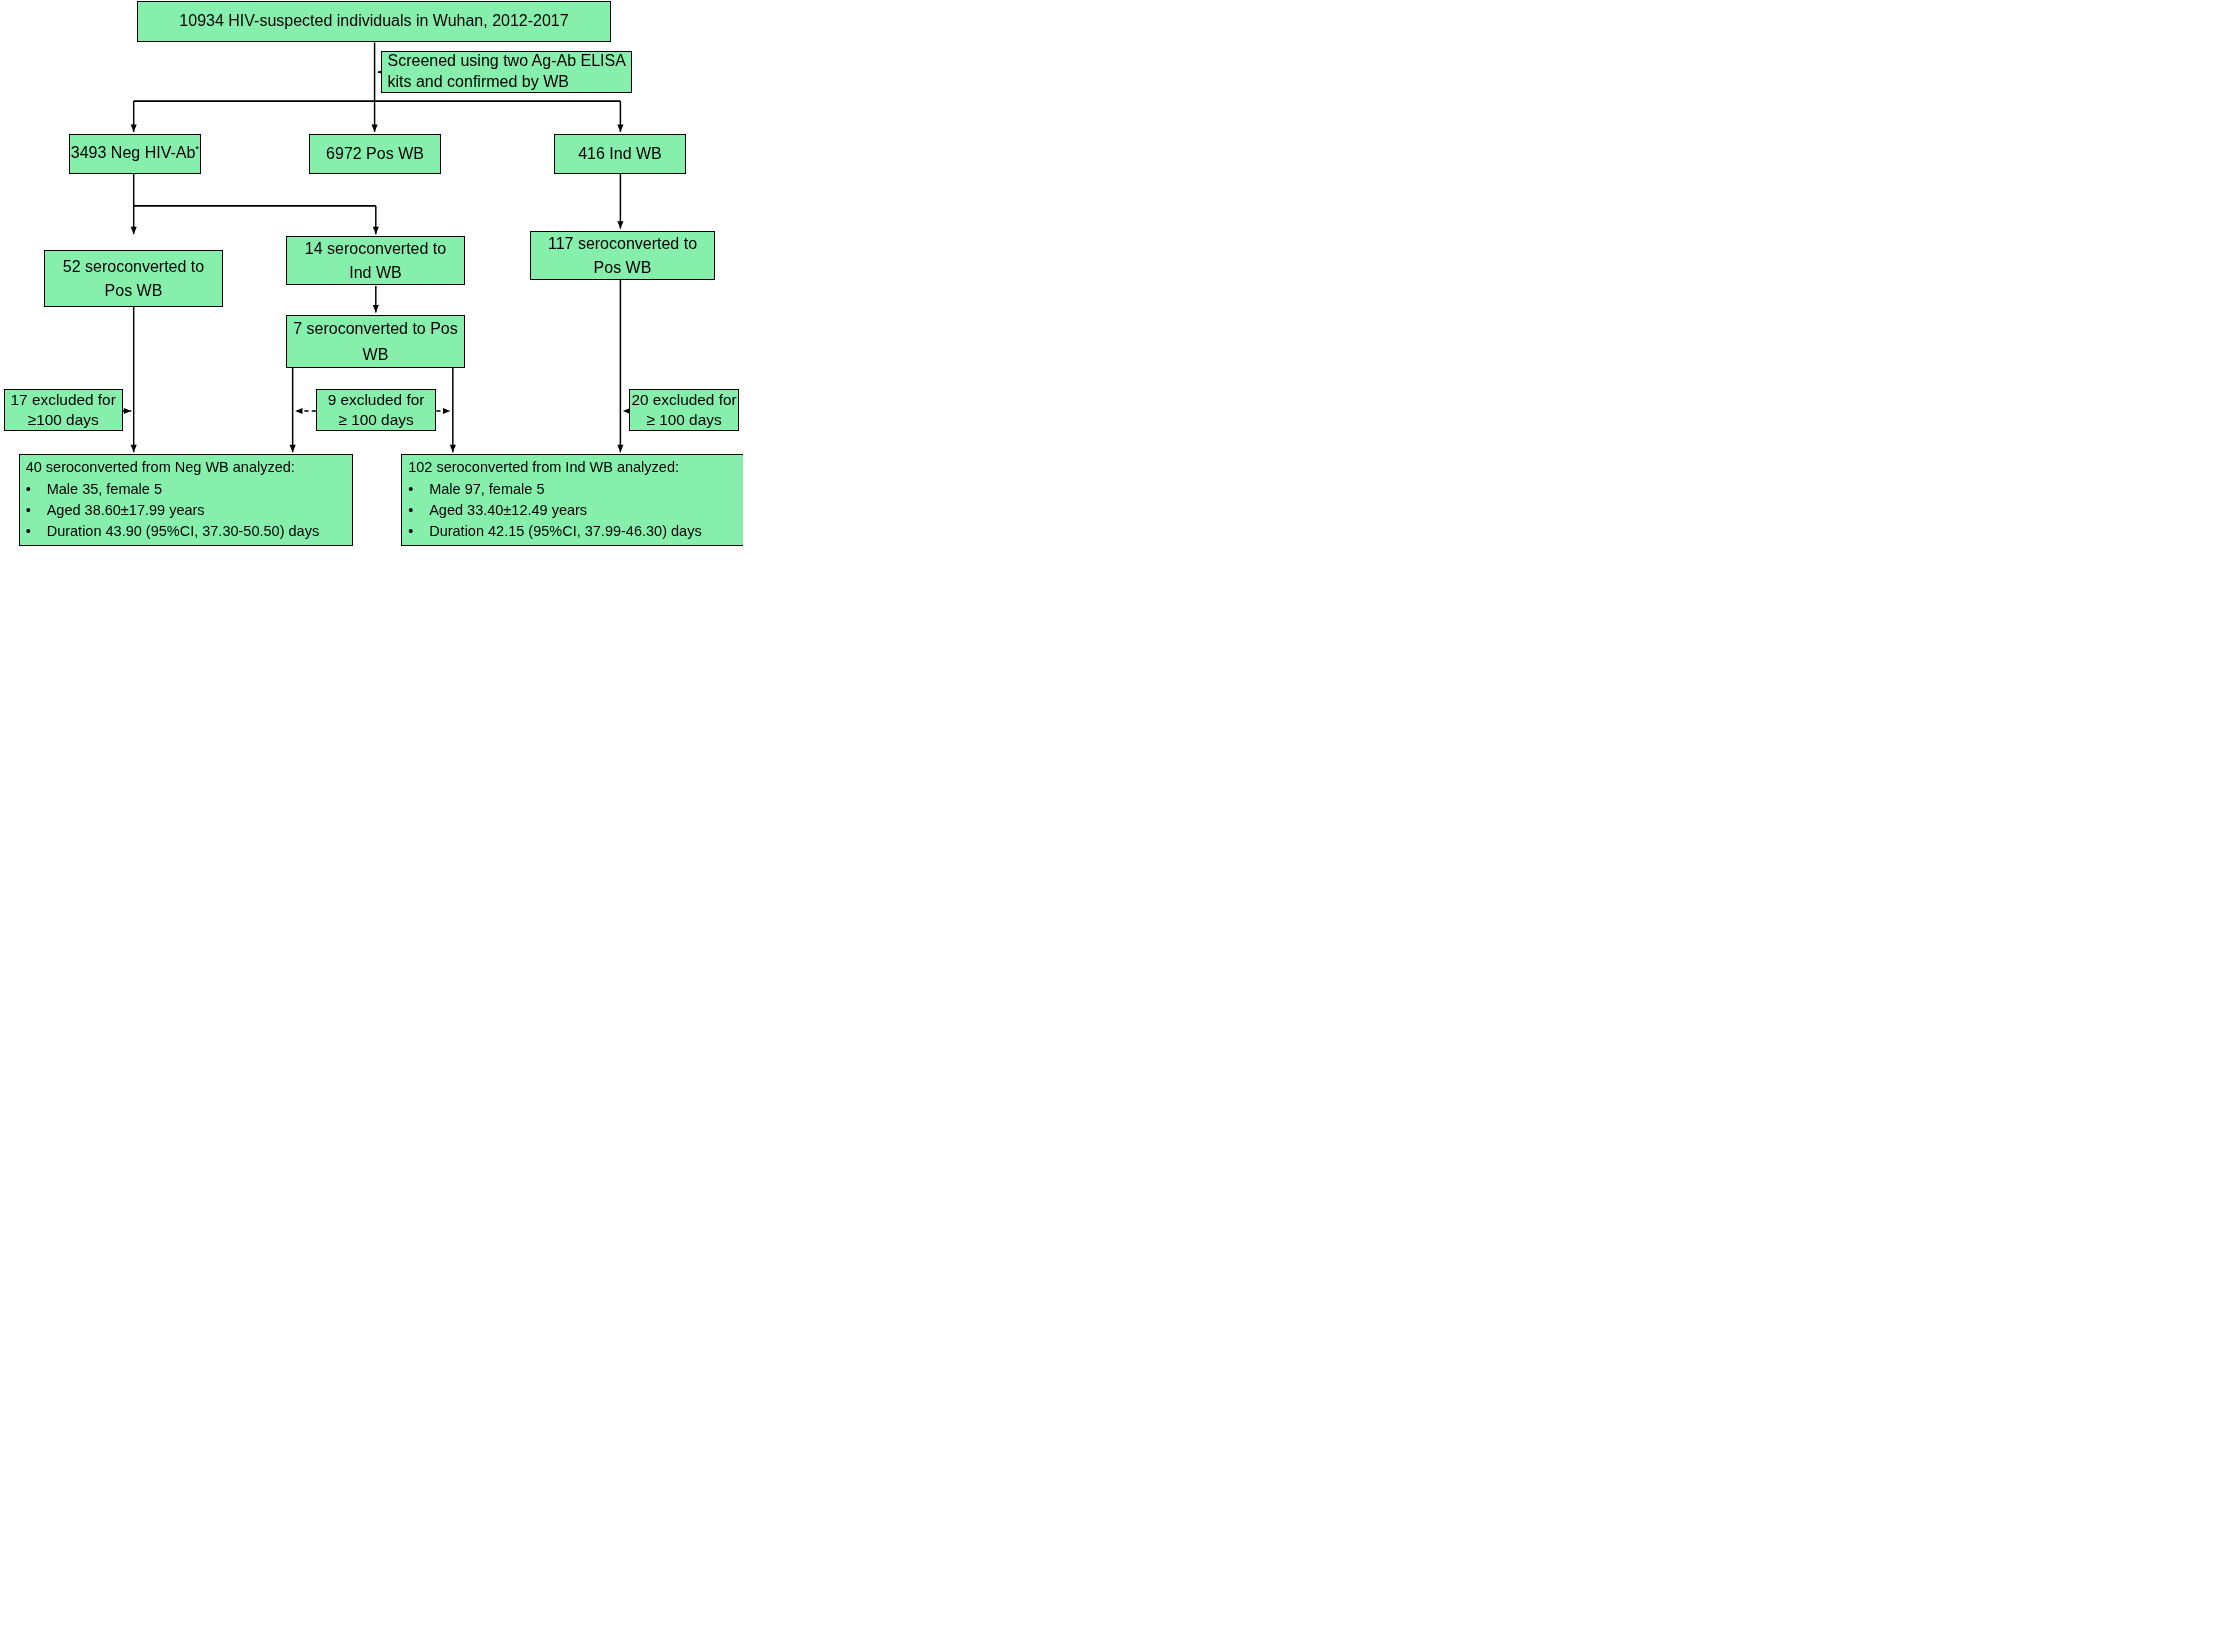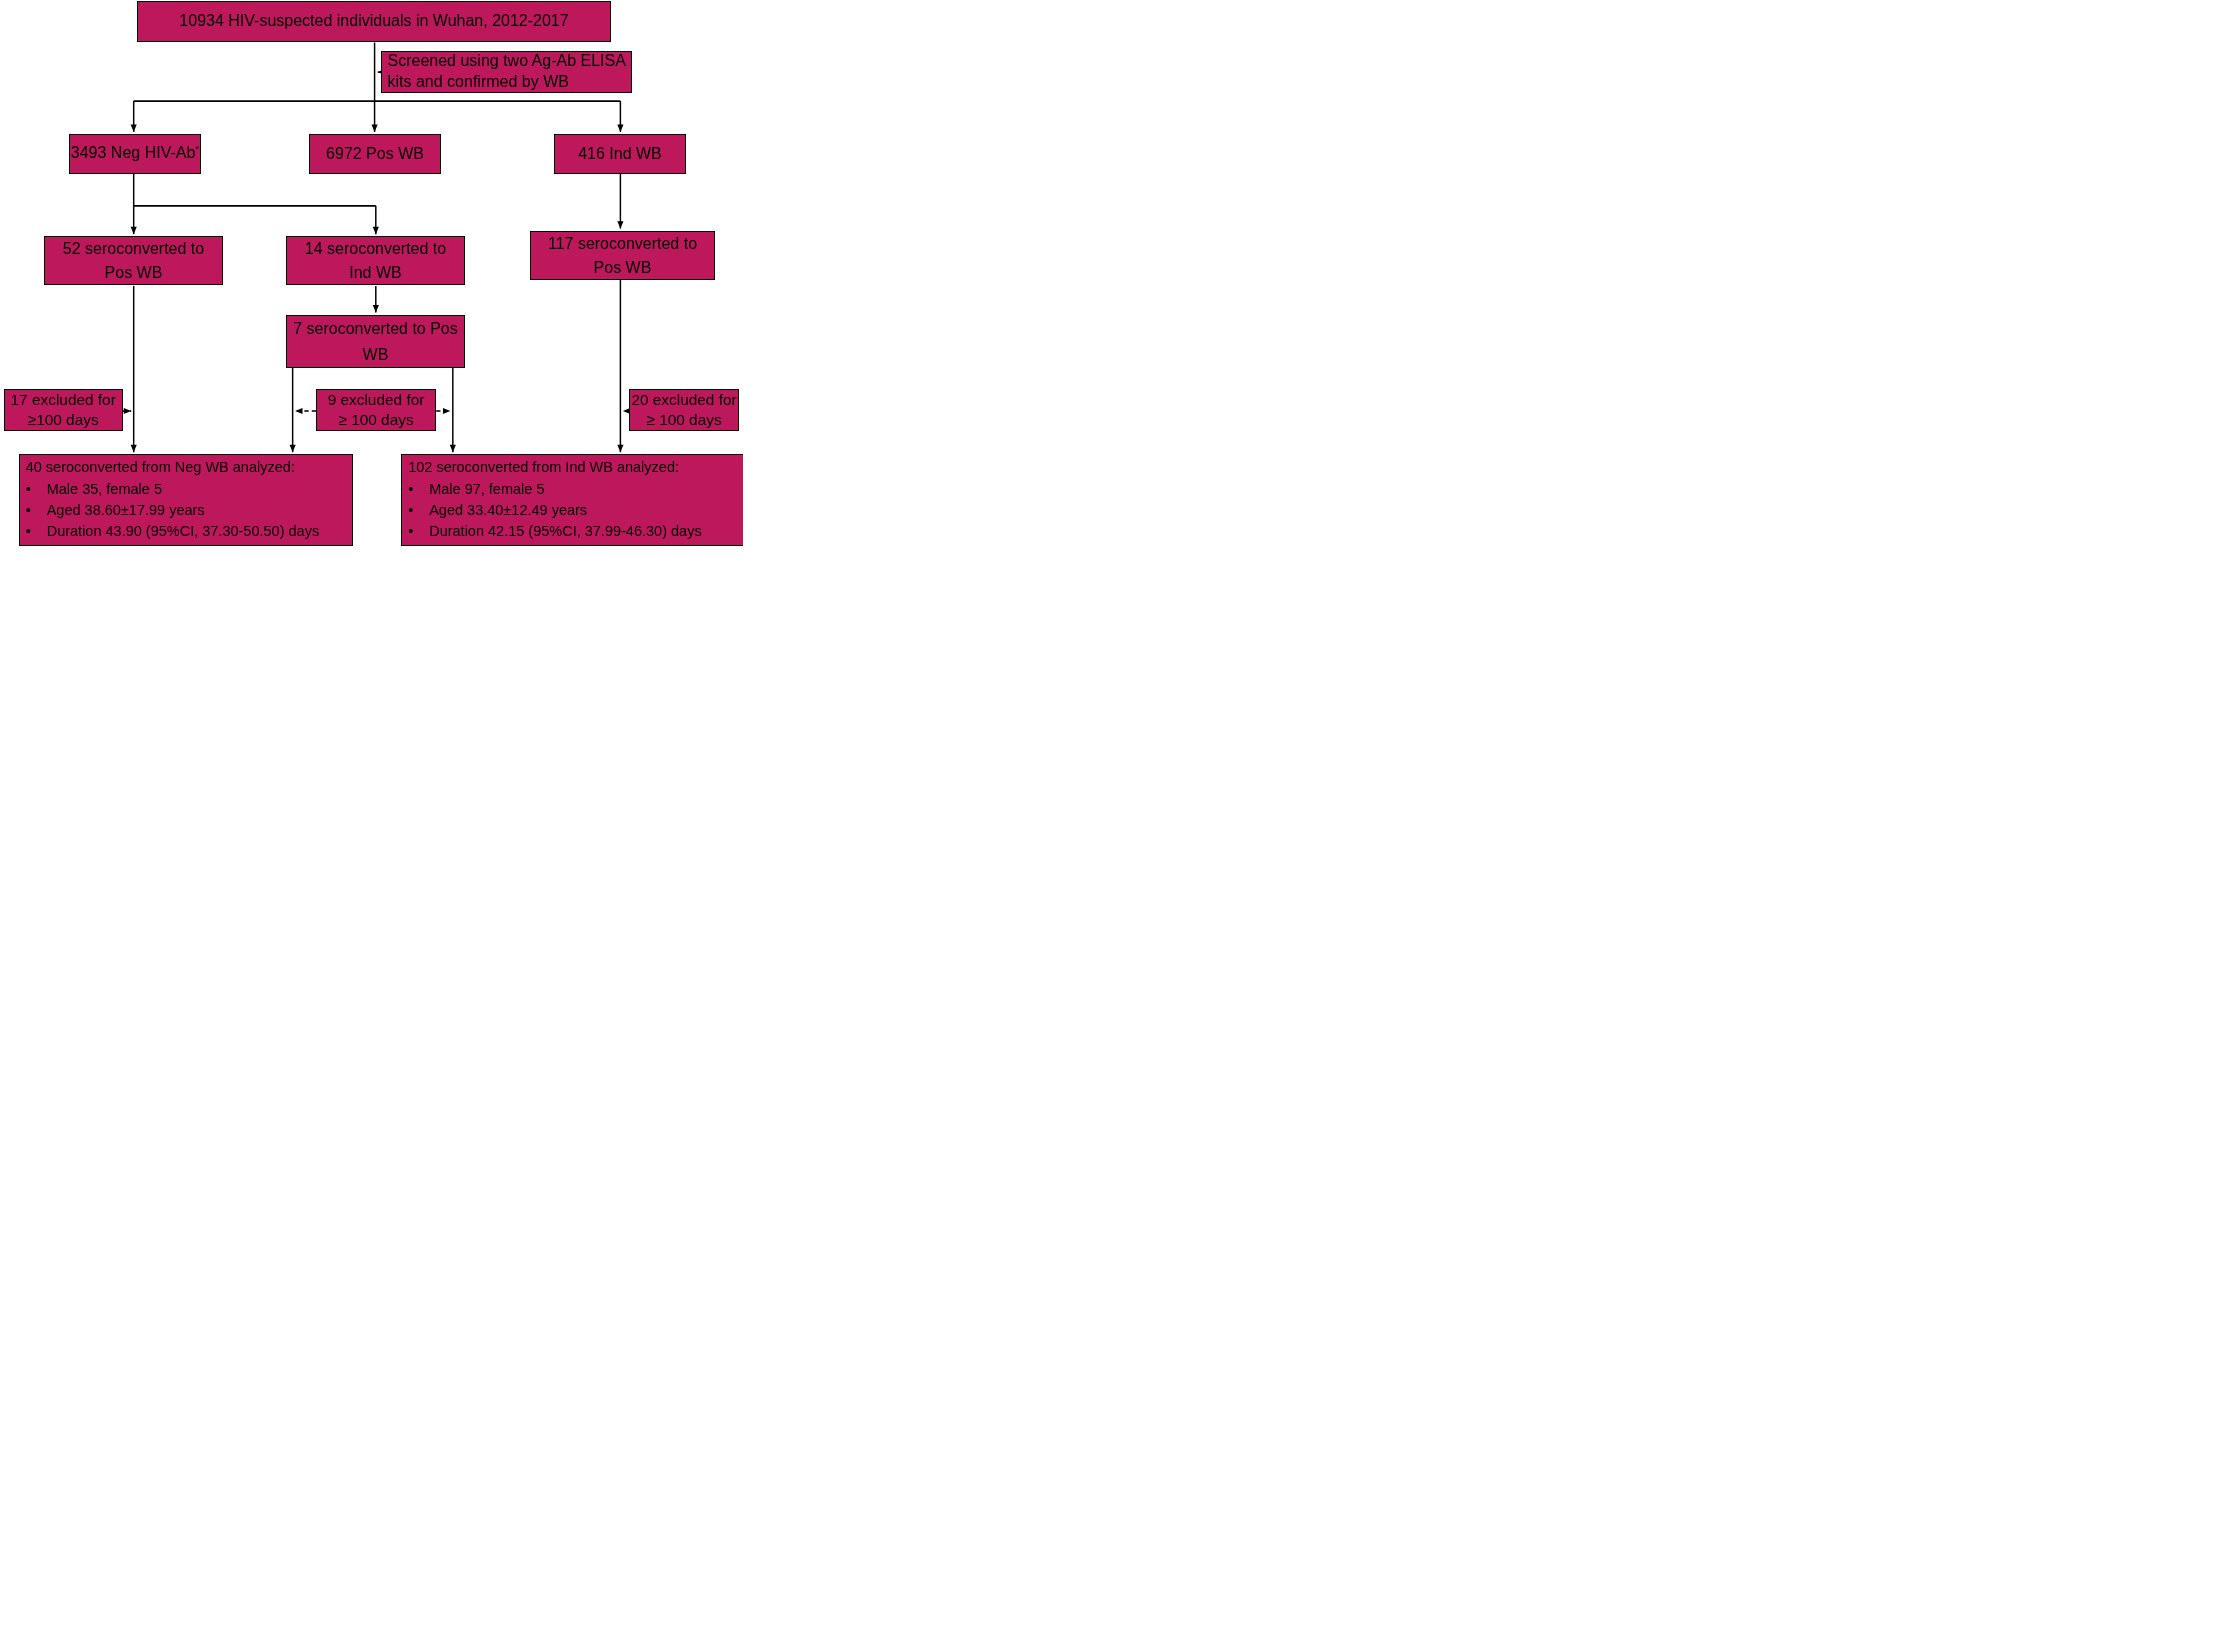--- a/index.html
+++ b/index.html
@@ -18,42 +18,42 @@
   }
   #connectors {
     position: absolute;
     left: 0; top: 0;
     width: 743px;
     height: 549px;
   }
   .node {
     position: absolute;
     box-sizing: border-box;
-    background: #be185d;
+    background: #86efac;
     border: 1.8px solid #000000;
     display: flex;
     flex-direction: column;
     align-items: center;
     justify-content: center;
     text-align: center;
     font-size: 16px;
     line-height: 1.3;
     white-space: nowrap;
   }
   .node .ln { display: block; }
   sup { font-size: 0.62em; }
 
   
   #box-total     { left: 137px; top: 1.2px;   width: 474px; height: 41px; }
   #box-screened  { left: 381px; top: 51px;  width: 251px; height: 42px;
                    align-items: flex-start; text-align: left; padding-left: 5.5px; }
   #box-neg       { left: 69px; top: 134px; width: 132px; height: 40px; text-align: center; }
   #box-pos       { left: 309px; top: 134px; width: 132px; height: 40px; }
   #box-ind       { left: 554px; top: 134px; width: 132px; height: 40px; }
-  #box-sero52    { left: 44px;  top: 236px; width: 179px; height: 49px; line-height: 1.5; }
+  #box-sero52    { left: 44px;  top: 250px; width: 179px; height: 57px; line-height: 1.5; }
   #box-sero14    { left: 286px; top: 236px; width: 179px; height: 49px; line-height: 1.5; }
   #box-sero117   { left: 530px; top: 231px; width: 185px; height: 49px; line-height: 1.5; }
   #box-sero7     { left: 286px; top: 315px; width: 179px; height: 53px; line-height: 1.6; }
   #box-excl17    { left: 3.7px;   top: 389px; width: 119px; height: 42px; font-size: 15.4px; }
   #box-excl2     { left: 316px; top: 389px; width: 120px; height: 42px; font-size: 15.4px; }
   #box-excl20    { left: 629px;top: 389px; width: 110px; height: 42px; font-size: 15.4px; }
   .analyzed {
     align-items: flex-start;
     text-align: left;
     font-size: 14.5px;

